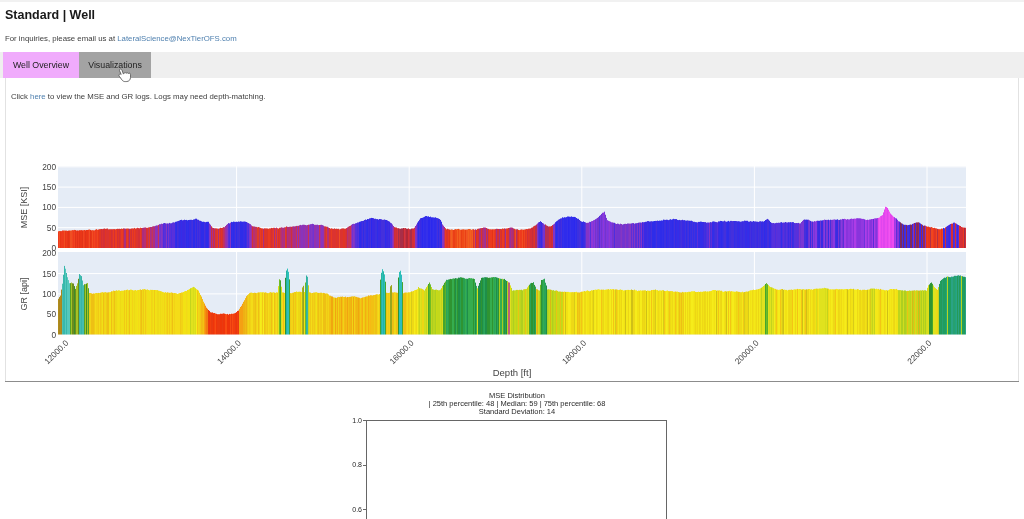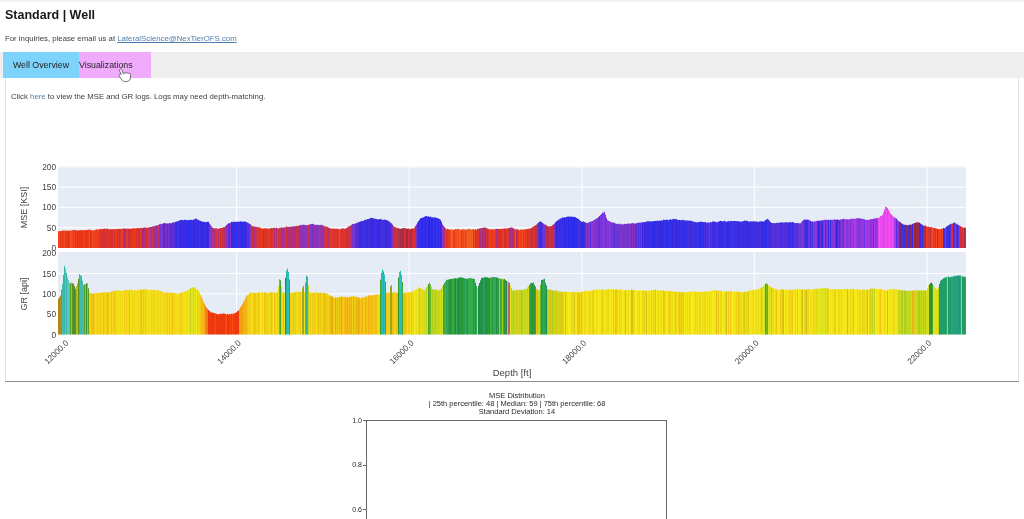--- a/index.html
+++ b/index.html
@@ -1,21 +1,21 @@
 <!DOCTYPE html>
 <html><head><meta charset="utf-8"><style>
 *{margin:0;padding:0;box-sizing:border-box;-webkit-font-smoothing:antialiased}
 body{width:1024px;height:519px;background:#fff;font-family:"Liberation Sans",sans-serif;position:relative;overflow:hidden}
 .topstrip{position:absolute;left:0;top:0;width:1024px;height:2px;background:#f1f1f1}
 .h1{position:absolute;left:5px;top:8px;font-size:12.5px;font-weight:bold;color:#191919}
 .mail{position:absolute;left:5px;top:34px;font-size:7.8px;color:#3c3c3c}
-.mail a{color:#4d7fae;text-decoration:underline}
+.mail a{color:#4d7fae;}
 .tabs{position:absolute;left:0;top:52px;width:1024px;height:26px;background:#efefef}
-.tab1{position:absolute;left:3px;top:0;width:76px;height:26px;background:#7dd3fc;color:#222;font-size:8.8px;line-height:26px;text-align:center}
-.tab2{position:absolute;left:79px;top:0;width:72px;height:26px;background:#f0abfc;color:#222;font-size:8.8px;line-height:26px;}
+.tab1{position:absolute;left:3px;top:0;width:76px;height:26px;background:#f0abfc;color:#222;font-size:8.8px;line-height:26px;text-align:center}
+.tab2{position:absolute;left:79px;top:0;width:72px;height:26px;background:#a3a3a3;color:#222;font-size:8.8px;line-height:26px;text-align:center}
 .panelL{position:absolute;left:5px;top:78px;width:1px;height:303px;background:#e2e2e2}
 .panelR{position:absolute;left:1018px;top:78px;width:1px;height:303px;background:#e2e2e2}
 .divider{position:absolute;left:5px;top:381px;width:1014px;height:1px;background:#8c8c8c}
 .click{position:absolute;left:11px;top:92px;font-size:7.8px;color:#3c3c3c}
 .click a{color:#4d7fae;}
 .mtitle{position:absolute;left:0;top:392px;width:1034px;text-align:center;font-size:7.5px;color:#2a2a2a;line-height:8px}
 .frame{position:absolute;left:366px;top:420px;width:301px;height:240px;border:1px solid #666;background:#fff}
 .ytick{position:absolute;font-size:7px;color:#262626;text-align:right;width:14px}
 .tickmark{position:absolute;width:3px;height:1px;background:#666}
 </style></head><body>

